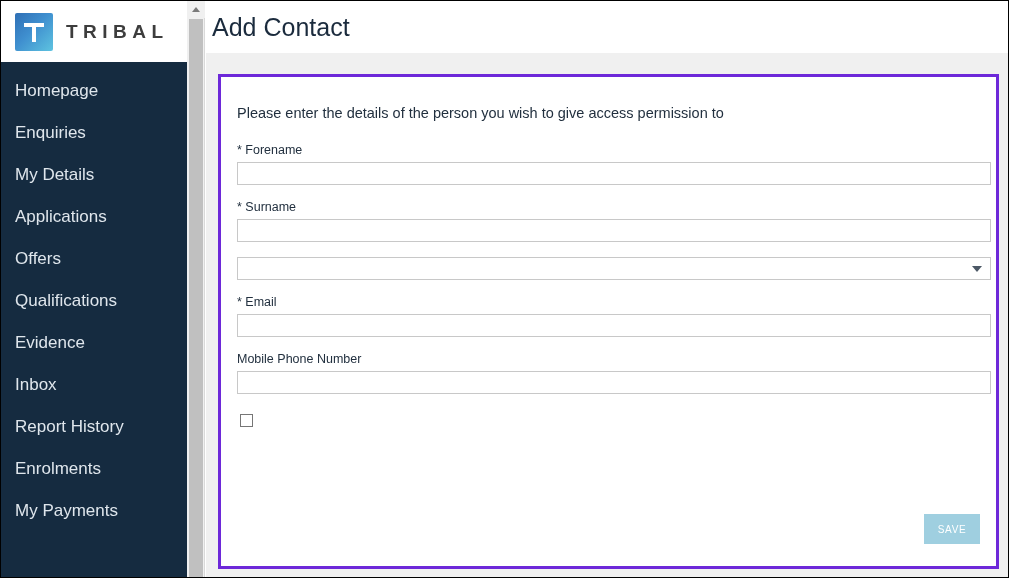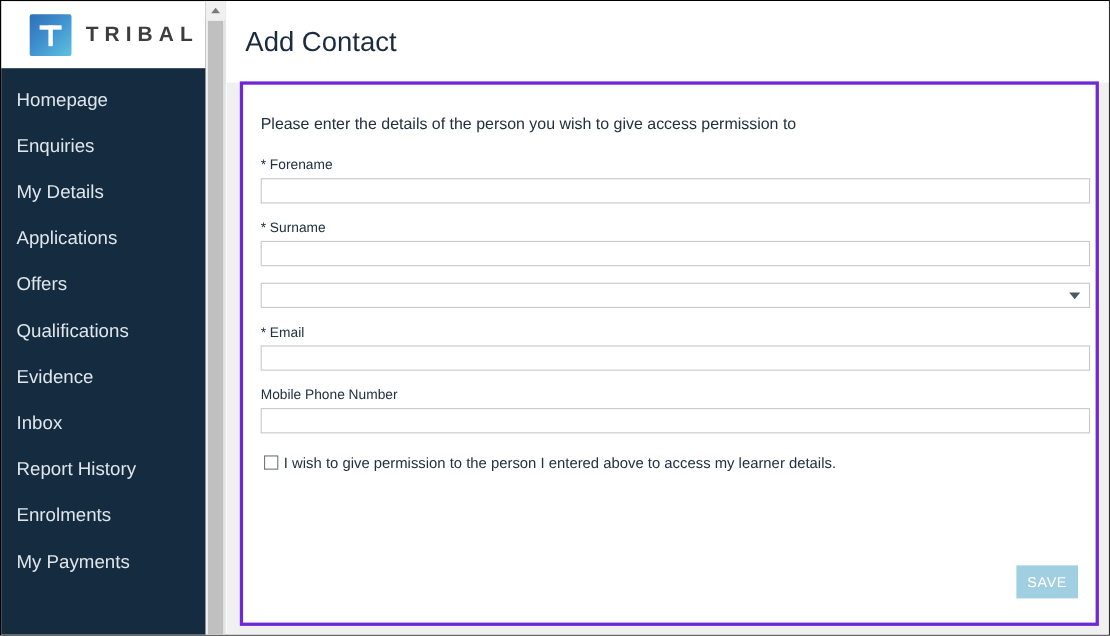--- a/index.html
+++ b/index.html
@@ -24,21 +24,21 @@
     left: 0; top: 0;
     width: 186px; height: 576px;
     background: #152b40;
     overflow: hidden;
   }
   #brand {
     height: 61px;
     background: #ffffff;
     display: flex;
     align-items: center;
-    padding-left: 26px;
+    padding-left: 14px;
     text-align: right;
   }
   #brand-logo {
     width: 38px; height: 38px;
     background: linear-gradient(135deg, #2f6fb5 0%, #3f8fcf 45%, #5ec3e0 100%);
     border-radius: 2px;
     position: relative;
     flex: 0 0 auto;
   }
   #brand-logo .tbar {
@@ -94,25 +94,25 @@
   }
 
   
   #main {
     position: absolute;
     left: 205px; top: 0;
     width: 802px; height: 576px;
     background: #f0f0f0;
   }
   #page-header {
-    height: 74px;
+    height: 52px;
     background: #ffffff;
     display: flex;
     align-items: center;
-    padding-left: 17px;
+    padding-left: 6px;
     text-align: center;
   }
   #page-title {
     font-size: 25px;
     color: #1b2b3d;
     font-weight: normal;
     margin: 0;
   }
   #card {
     position: absolute;
@@ -201,21 +201,21 @@
   #save-button {
     position: absolute;
     right: 16px;
     bottom: 22px;
     width: 56px;
     height: 30px;
     background: #9fcfe0;
     color: #ffffff;
     border: none;
     font-family: "Liberation Sans", sans-serif;
-    font-size: 13px;
+    font-size: 10px;
     letter-spacing: 0.6px;
     cursor: pointer;
   }
 </style>
 </head>
 <body>
 
 <div id="app">
 
   <div id="sidebar">
@@ -284,19 +284,18 @@
         <input class="text-input" type="text" value="" style="">
       </div>
 
       <div class="field">
         <label class="field-label">Mobile Phone Number</label>
         <input class="text-input" type="text" value="" style="">
       </div>
 
       <div id="consent-row">
         <input id="consent-box" type="checkbox" style="">
-        <label id="consent-label">I wish to give permission to the person I entered above to access my learner details.</label>
       </div>
 
       <button id="save-button">SAVE</button>
     </div>
   </div>
 </div>
 
 </body></html>

